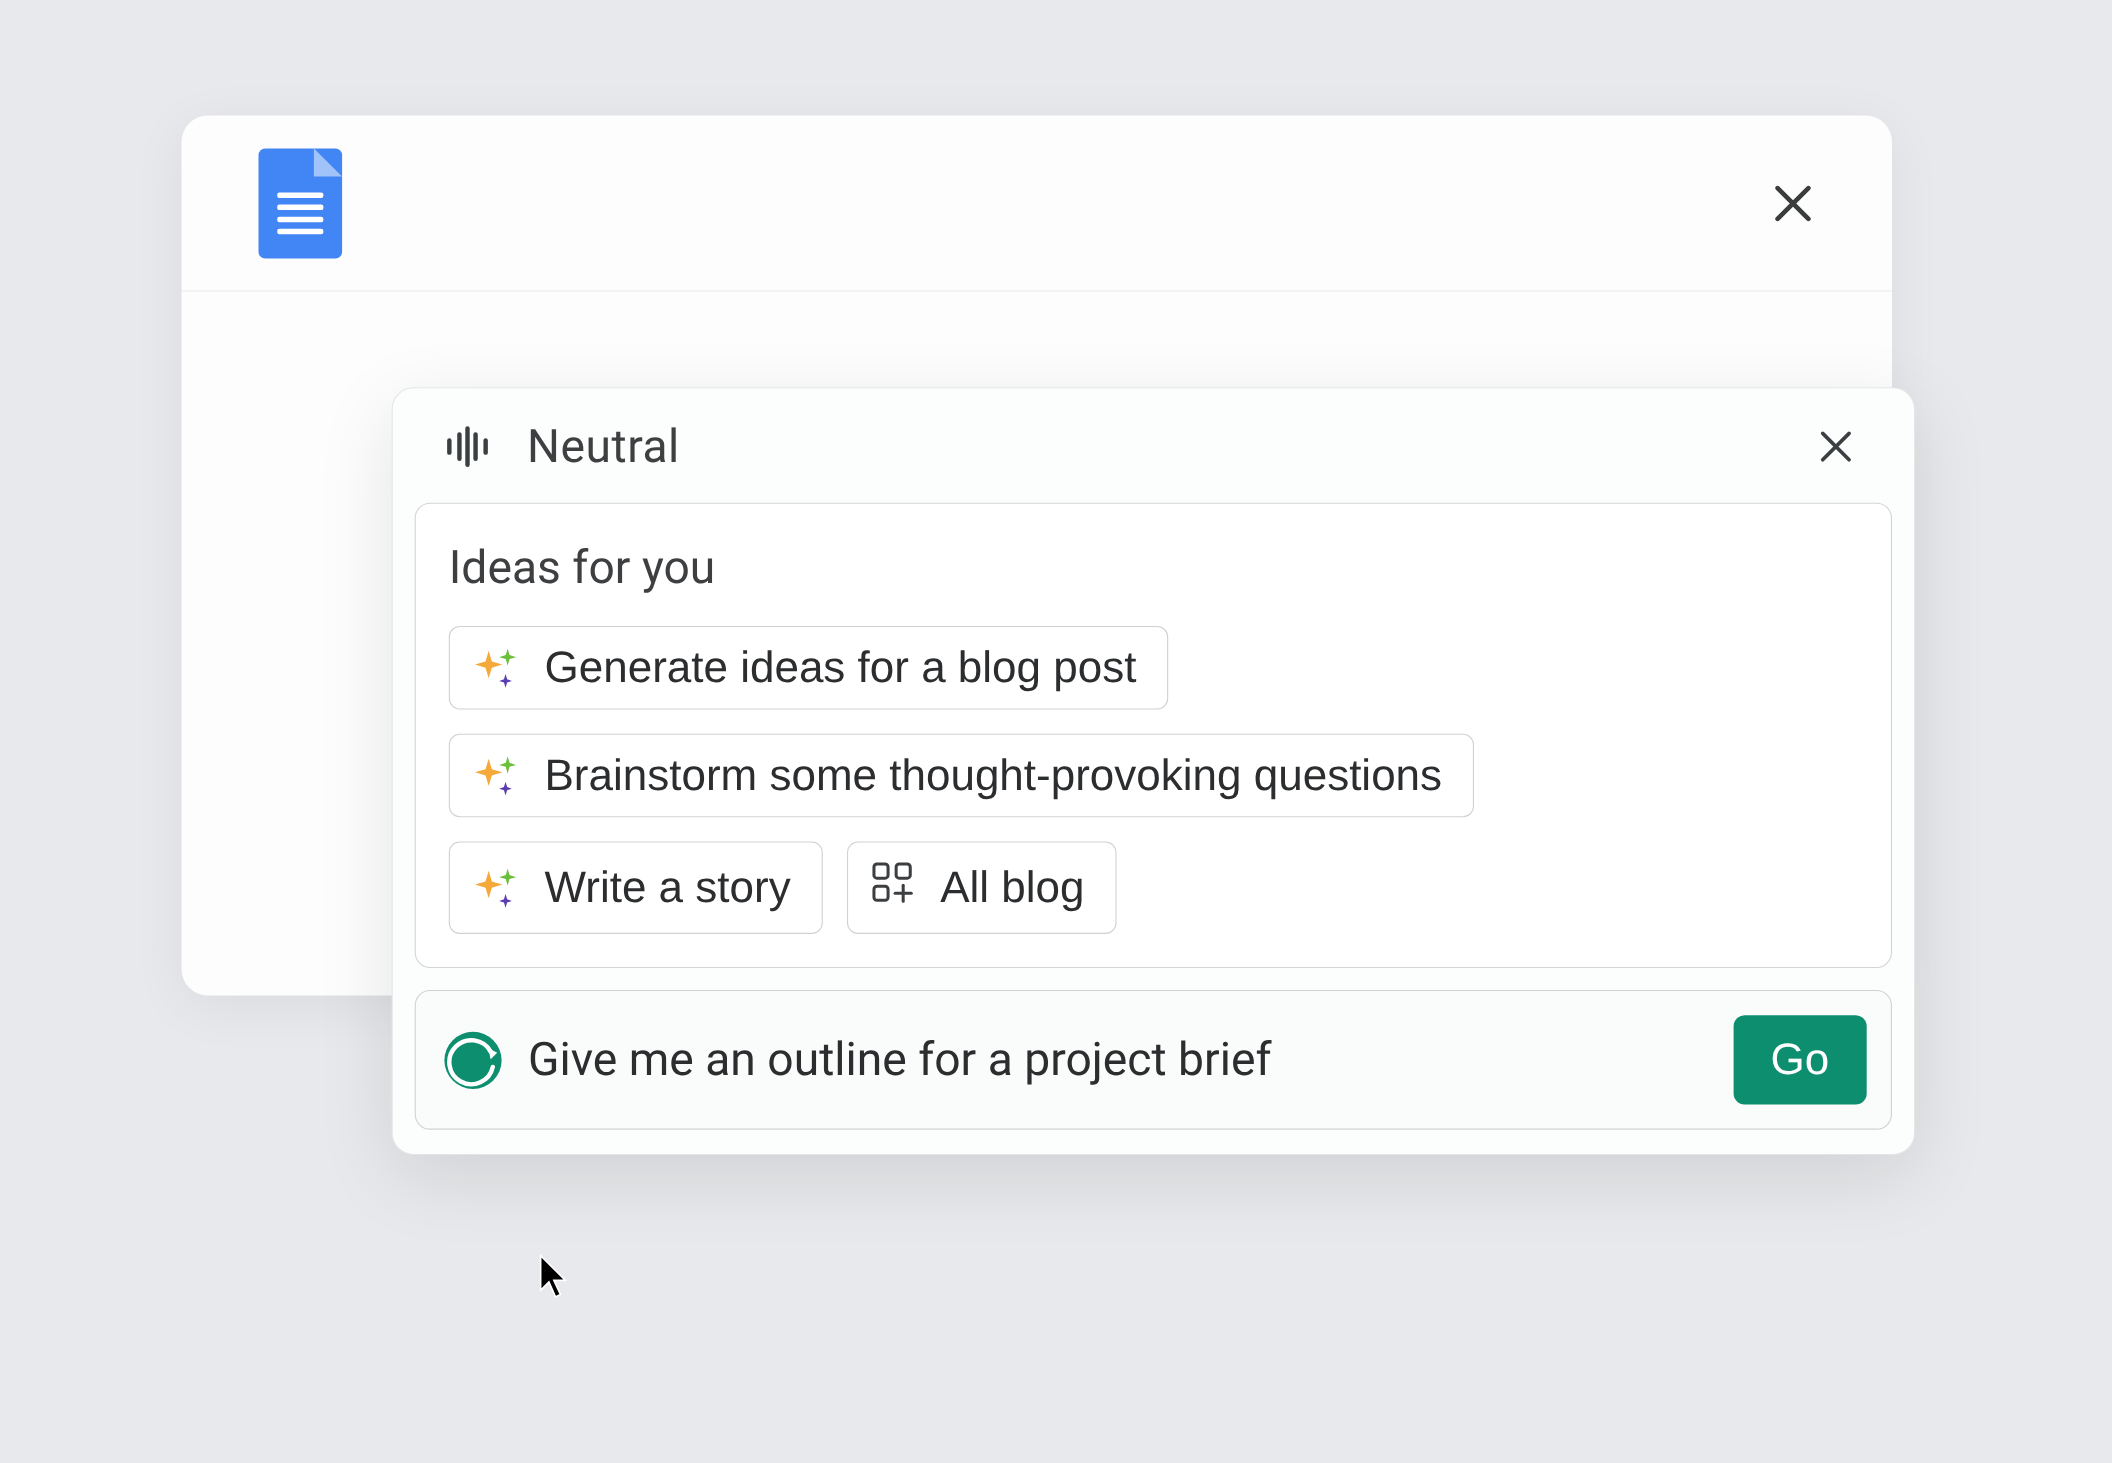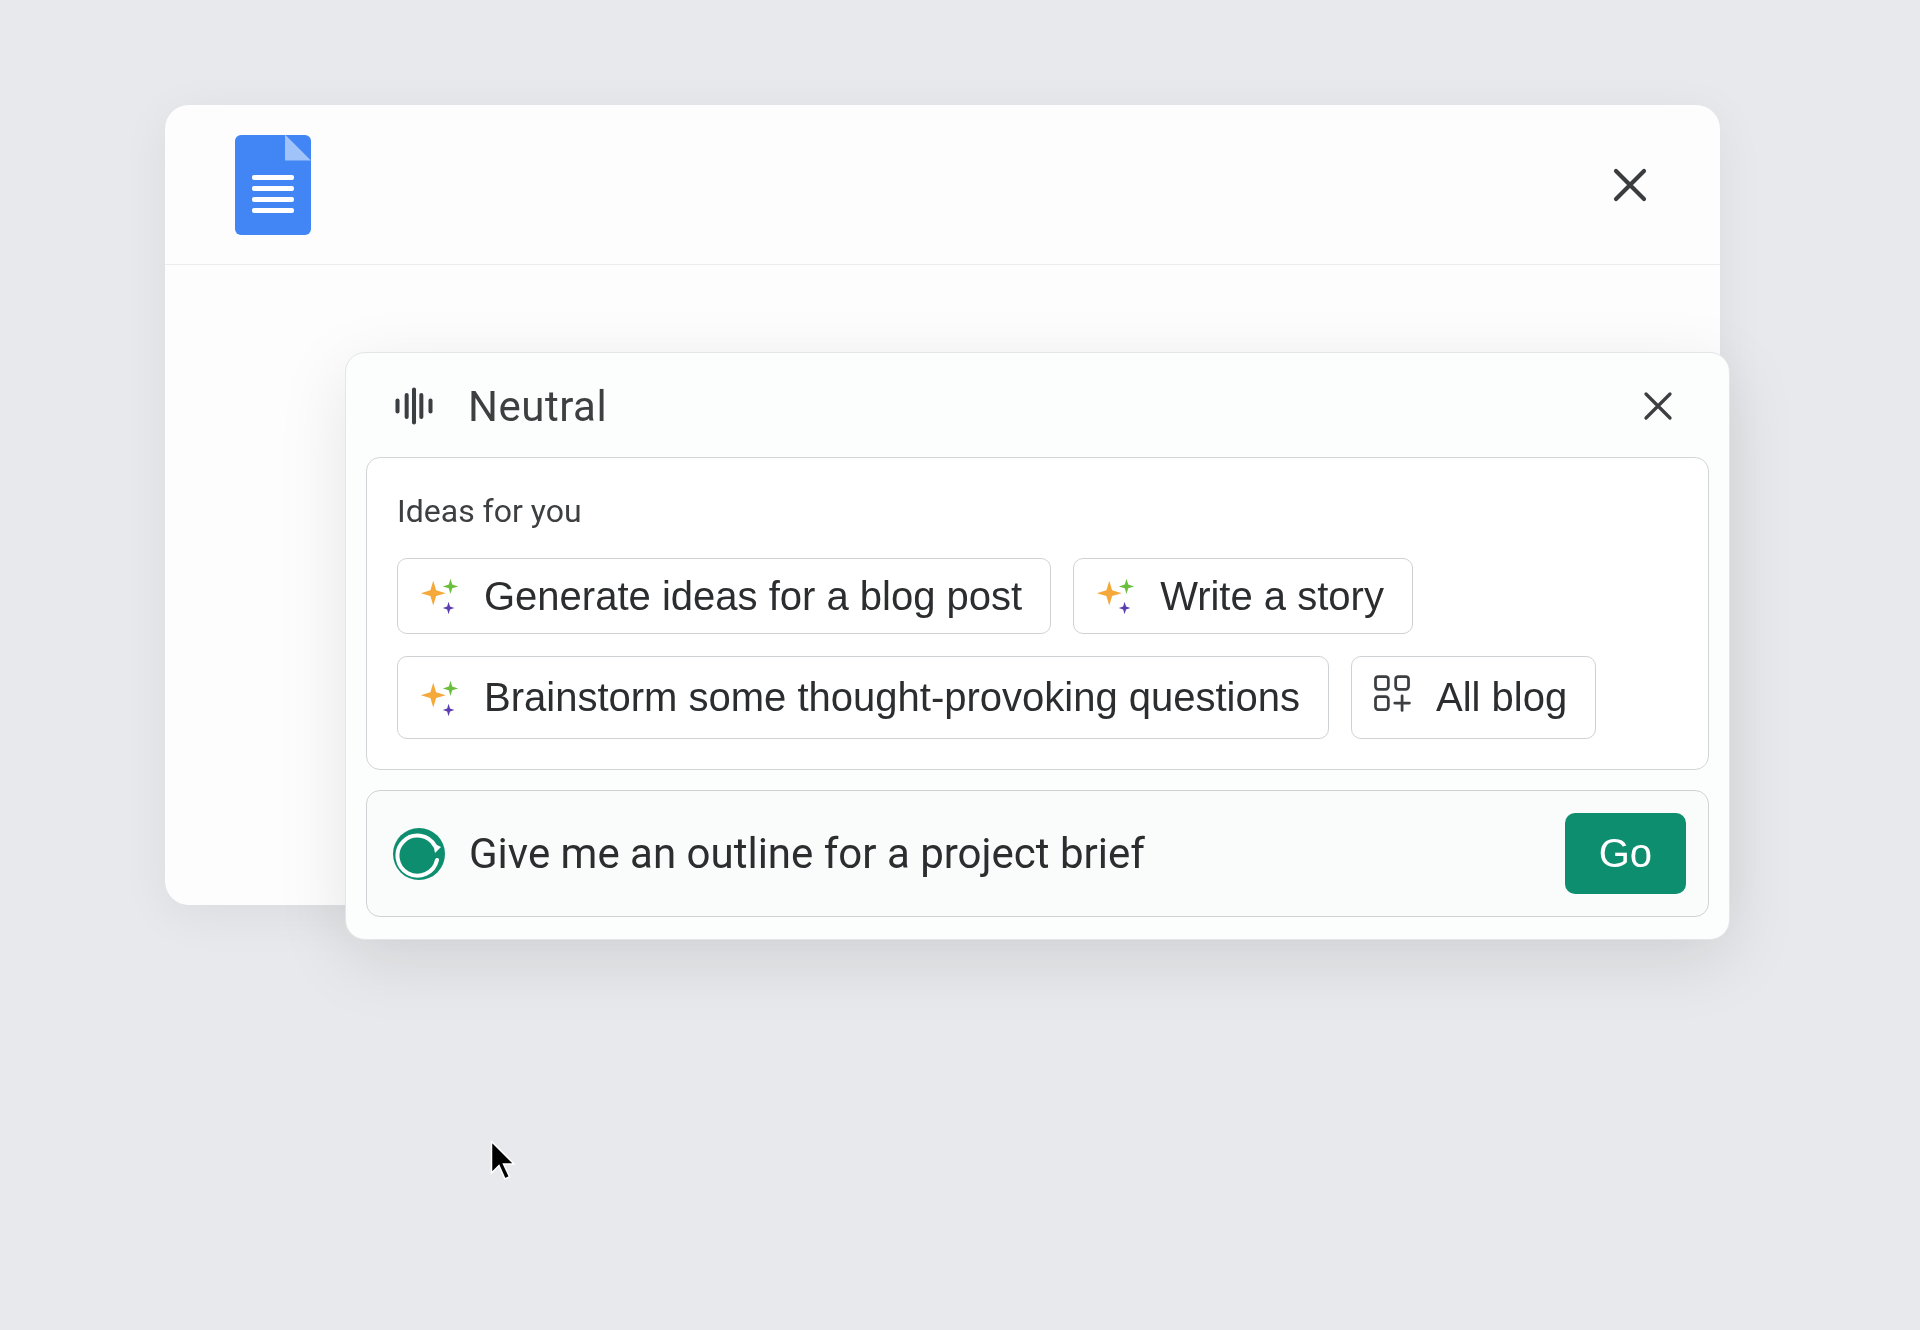--- a/index.html
+++ b/index.html
@@ -66,21 +66,21 @@
       cursor: pointer;
       width: 60px;
       height: 60px;
       display:flex;
       align-items:center;
       justify-content:center;
     }
     .header-close svg { width: 42px; height: 42px; }
     .assistant-panel {
       position: absolute;
-      left: 345px;
+      left: 356px;
       top: 352px;
       width: 1385px;
       background: #fcfdfd;
       border: 1px solid #e3e5e7;
       border-radius: 20px;
       box-shadow: 0 20px 70px rgba(0,0,0,0.10);
       display: flex;
       flex-direction: column;
     }
     .panel-header {
@@ -111,21 +111,21 @@
     }
     .panel-close svg { width: 36px; height: 36px; }
     .ideas-card {
       margin: 4px 20px 0 20px;
       border: 1px solid #d2d5d8;
       border-radius: 14px;
       background: #fff;
       padding: 34px 30px 30px 30px;
     }
     .ideas-title {
-      font-size: 32px;
+      font-size: 42px;
       color: #3d3f41;
       margin-bottom: 28px;
     }
     .chips {
       display: flex;
       flex-wrap: wrap;
       gap: 22px;
     }
     .chip {
       display: inline-flex;
@@ -254,31 +254,31 @@
         <span>Generate ideas for a blog post</span>
       </button>
       <button class="chip">
         <span class="sparkle-icon">
           <svg viewBox="0 0 48 48" width="46" height="46">
             <path d="M18 8 L21 18 L31 21 L21 24 L18 34 L15 24 L5 21 L15 18 Z" fill="#f4a93a"></path>
             <path d="M36 6 L37.8 12 L44 14 L37.8 15.8 L36 22 L34.2 15.8 L28 14 L34.2 12 Z" fill="#6bbf3c"></path>
             <path d="M34 30 L35.5 35 L40 36.5 L35.5 38 L34 43 L32.5 38 L28 36.5 L32.5 35 Z" fill="#5b3fb0"></path>
           </svg>
         </span>
-        <span>Write a story</span>
+        <span>Brainstorm some thought-provoking questions</span>
       </button>
       <button class="chip">
         <span class="sparkle-icon">
           <svg viewBox="0 0 48 48" width="46" height="46">
             <path d="M18 8 L21 18 L31 21 L21 24 L18 34 L15 24 L5 21 L15 18 Z" fill="#f4a93a"></path>
             <path d="M36 6 L37.8 12 L44 14 L37.8 15.8 L36 22 L34.2 15.8 L28 14 L34.2 12 Z" fill="#6bbf3c"></path>
             <path d="M34 30 L35.5 35 L40 36.5 L35.5 38 L34 43 L32.5 38 L28 36.5 L32.5 35 Z" fill="#5b3fb0"></path>
           </svg>
         </span>
-        <span>Brainstorm some thought-provoking questions</span>
+        <span>Write a story</span>
       </button>
       <button class="chip">
         <span class="grid-icon">
           <svg viewBox="0 0 48 48" width="44" height="44">
             <rect x="6" y="6" width="14" height="14" rx="3" fill="none" stroke="#3c3f41" stroke-width="3"></rect>
             <rect x="28" y="6" width="14" height="14" rx="3" fill="none" stroke="#3c3f41" stroke-width="3"></rect>
             <rect x="6" y="28" width="14" height="14" rx="3" fill="none" stroke="#3c3f41" stroke-width="3"></rect>
             <line x1="35" y1="27" x2="35" y2="43" stroke="#3c3f41" stroke-width="3" stroke-linecap="round"></line>
             <line x1="27" y1="35" x2="43" y2="35" stroke="#3c3f41" stroke-width="3" stroke-linecap="round"></line>
           </svg>

